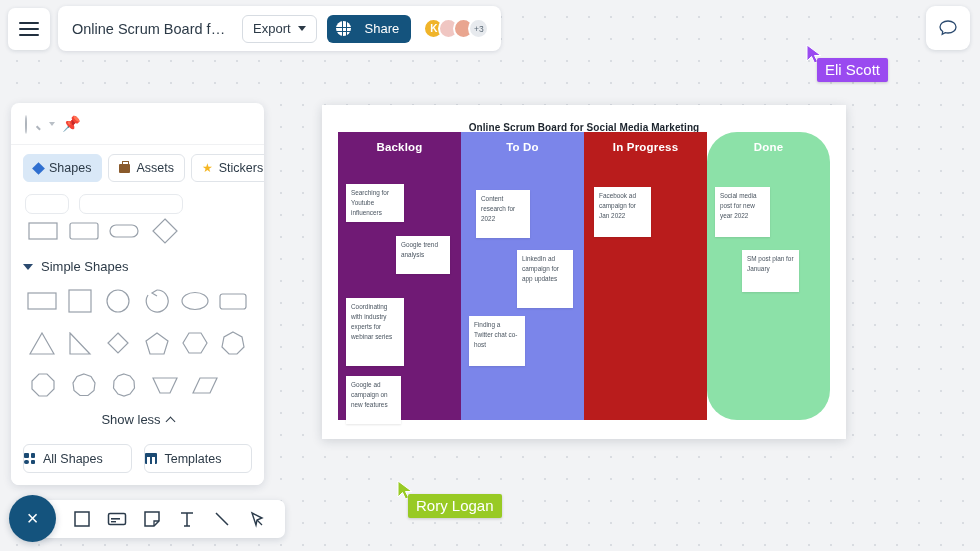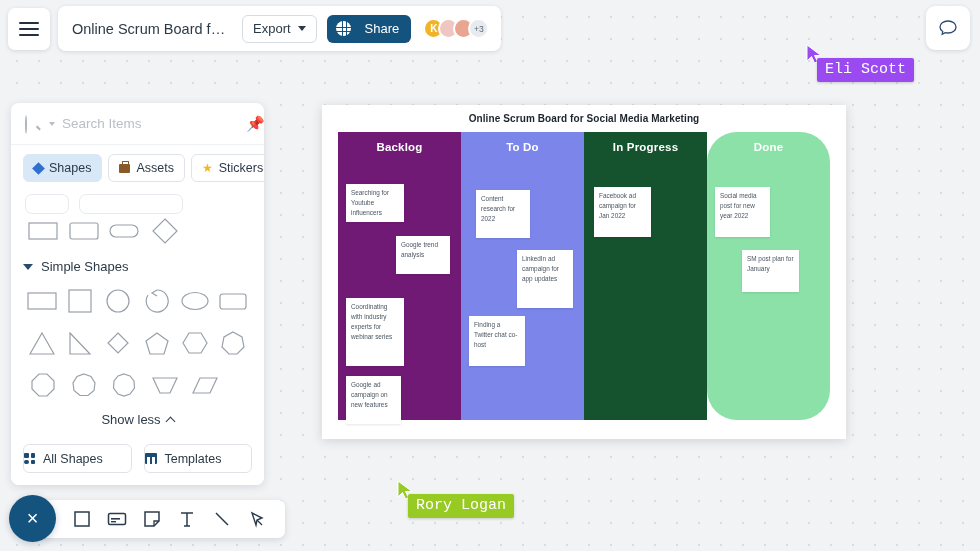--- a/index.html
+++ b/index.html
@@ -154,35 +154,35 @@
                 padding:0 12px 0 26px; gap:3px; }
   .tool { width:32px;height:32px;display:flex;align-items:center;justify-content:center;
           cursor:pointer; }
 
   
   .board {
     position:absolute; left:322px; top:105px; width:524px; height:334px;
     background:#fff; box-shadow:0 2px 10px rgba(30,45,65,.16); z-index:10;
   }
   .board-title { text-align:center; font-size:10px; font-weight:bold; color:#1c242d;
-                 padding-top:8px; letter-spacing:.1px; }
+                 padding-top:8px; letter-spacing:.1px;margin-top:9px; }
   .cols { position:absolute; left:16px; top:27px; right:16px; bottom:19px; display:flex; }
   .col { flex:1; position:relative; }
   .col-head { text-align:center; font-size:11.5px; font-weight:bold; color:#fff;
               padding-top:9px; letter-spacing:.2px; }
   .note { position:absolute; background:#fff; font-size:6.4px; color:#4a5560;
           line-height:1.55; padding:4px 5px; cursor:pointer;
           box-shadow:0 1px 2px rgba(0,0,0,.10); }
 
   
   .cursor-tag { position:absolute; z-index:50; }
   .cursor-tag .arrow { position:absolute; left:0; top:0; }
   .cursor-tag .label { position:absolute; left:12px; top:14px; padding:3px 8px 4px;
                        border-radius:2px; color:#fff; font-size:15px; white-space:nowrap;
-                       box-shadow:0 1px 3px rgba(0,0,0,.18);font-family:Liberation Mono, monospace; }
+                       box-shadow:0 1px 3px rgba(0,0,0,.18); }
 </style>
 </head>
 <body>
 
 <div id="app">
 
   <div class="canvas"></div>
 
   <div class="board">
     <div class="board-title">Online Scrum Board for Social Media Marketing</div>
@@ -193,21 +193,21 @@
           <div class="note" style="left: 58px; top: 104px; width: 54px; min-height: 38px;">Google trend analysis</div>
           <div class="note" style="left: 8px; top: 166px; width: 58px; min-height: 68px;">Coordinating with industry experts for webinar series</div>
           <div class="note" style="left: 8px; top: 244px; width: 55px; min-height: 48px;">Google ad campaign on new features</div>
         </div>
         <div class="col" style="background: rgb(123, 133, 234);">
           <div class="col-head">To Do</div>
           <div class="note" style="left: 15px; top: 58px; width: 54px; min-height: 48px;">Content research for 2022</div>
           <div class="note" style="left: 56px; top: 118px; width: 56px; min-height: 58px;">LinkedIn ad campaign for app updates</div>
           <div class="note" style="left: 8px; top: 184px; width: 56px; min-height: 50px;">Finding a Twitter chat co-host</div>
         </div>
-        <div class="col" style="background: #14532d;">
+        <div class="col" style="background: #b91c1c;">
           <div class="col-head">In Progress</div>
           <div class="note" style="left: 10px; top: 55px; width: 57px; min-height: 50px;">Facebook ad campaign for Jan 2022</div>
         </div>
         <div class="col" style="background: rgb(140, 225, 168); border-radius: 30px;">
           <div class="col-head">Done</div>
           <div class="note" style="left: 8px; top: 55px; width: 55px; min-height: 50px;">Social media post for new year 2022</div>
           <div class="note" style="left: 35px; top: 118px; width: 57px; min-height: 42px;">SM post plan for January</div>
         </div>
       </div>
   </div>
@@ -243,21 +243,20 @@
     <svg width="20" height="18" viewBox="0 0 20 18">
       <path d="M10 2C5.3 2 2 4.7 2 8c0 1.8 1 3.4 2.7 4.5l-.5 2.8 3-1.6c.9.2 1.8.3 2.8.3 4.7 0 8-2.7 8-6S14.7 2 10 2z" fill="none" stroke="#2b4a6f" stroke-width="1.3"></path>
     </svg>
   </div>
 
   <div class="panel">
 
     <div class="search-row">
       <span class="search-ico-wrap"><span class="search-ico"></span></span>
       <span class="mini-caret"></span>
-      <input class="search-input" placeholder="Search Items" style="">
       <span class="pin">📌</span>
     </div>
 
     <div class="tabs">
         <div class="tab active">
           <span class="diamond-ico"></span>
           <span>Shapes</span>
         </div>
         <div class="tab">
           <span class="case-ico"></span>

